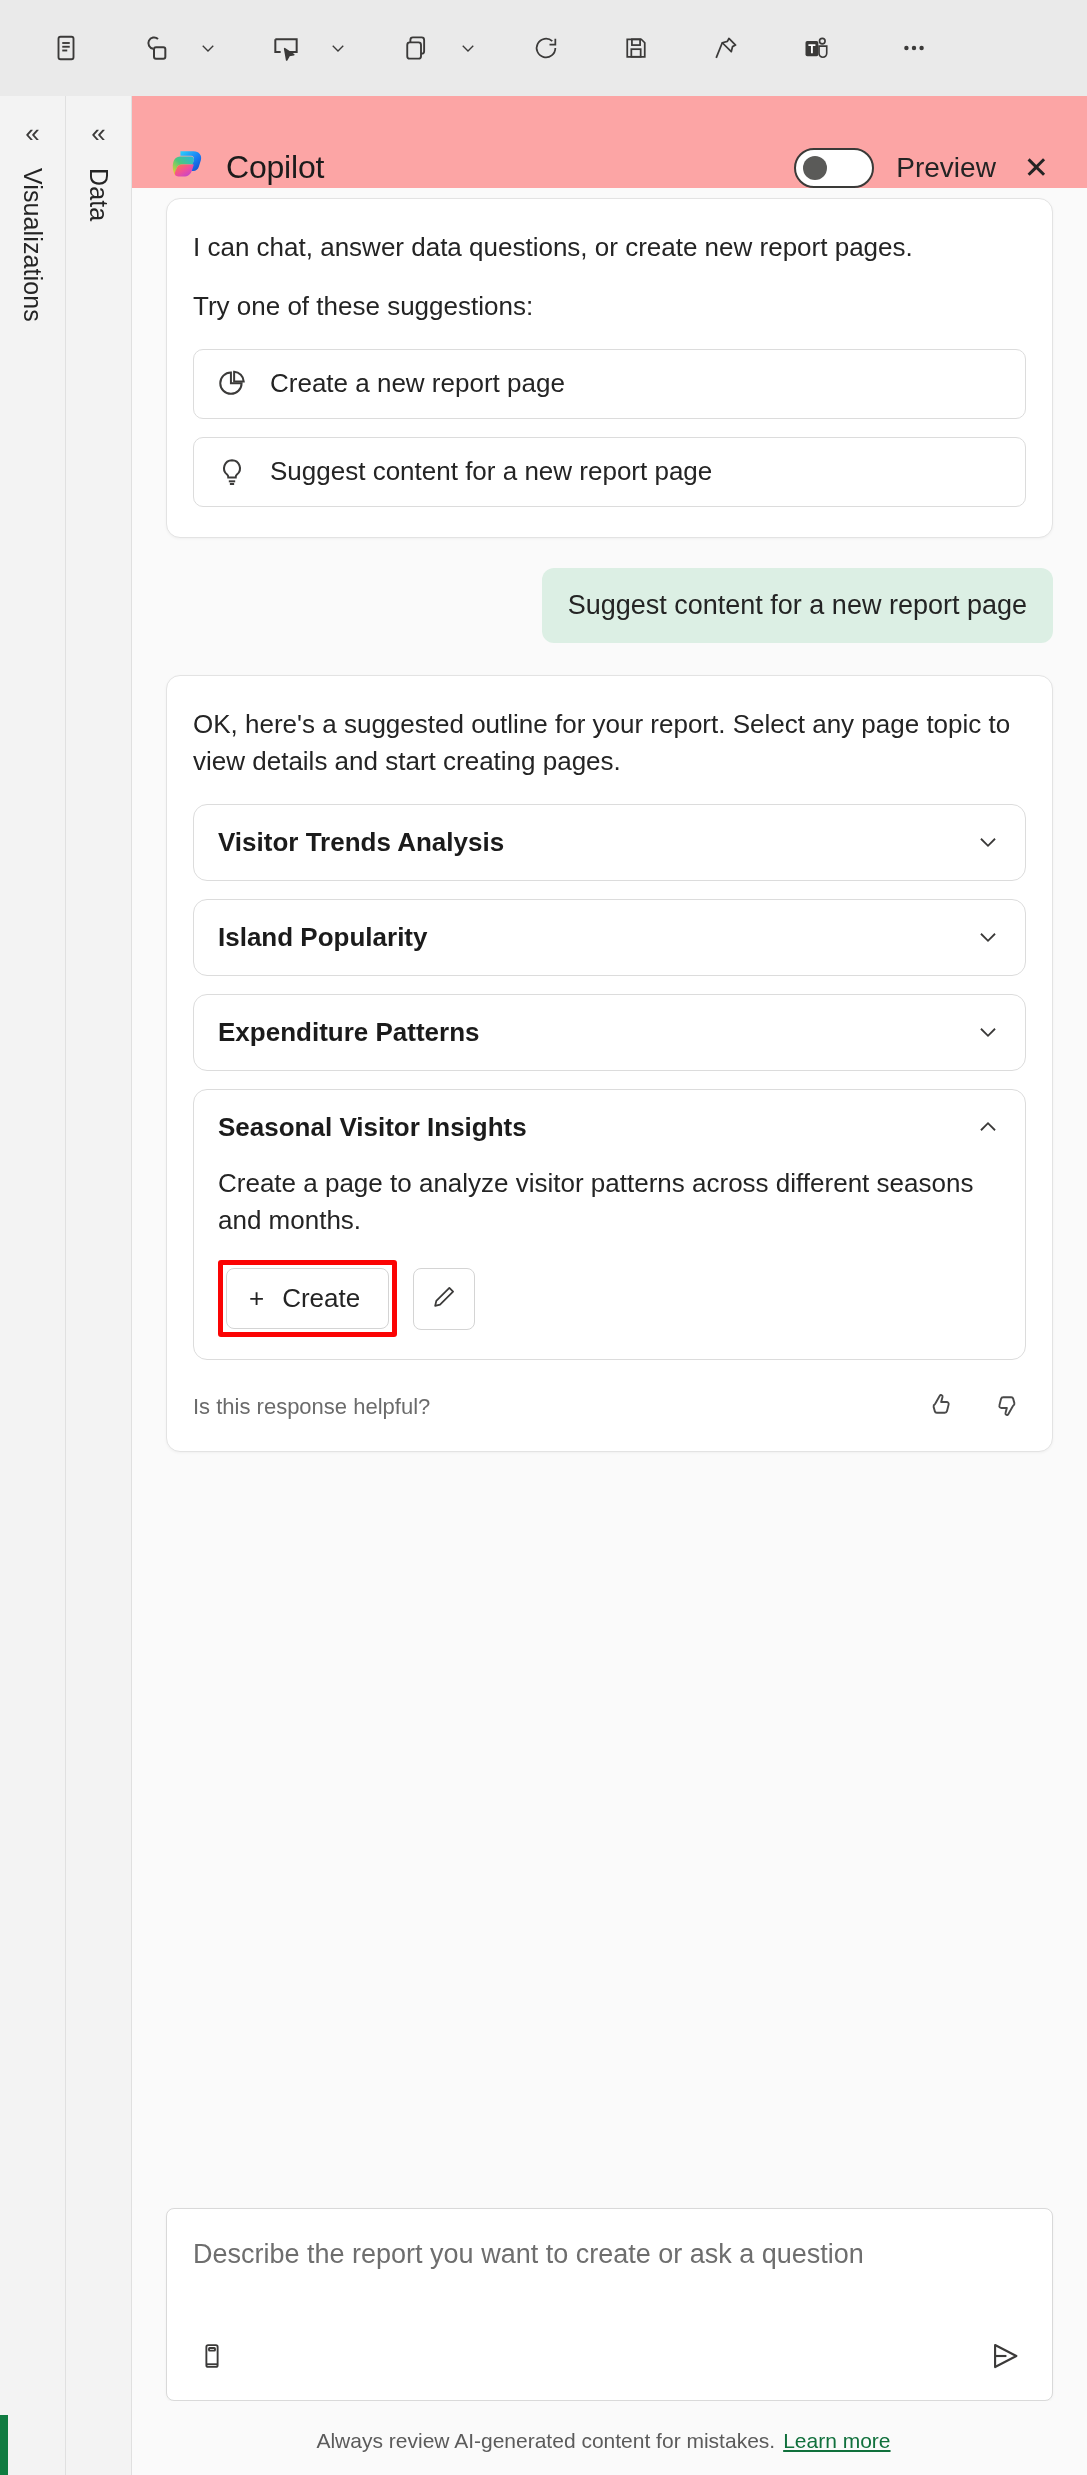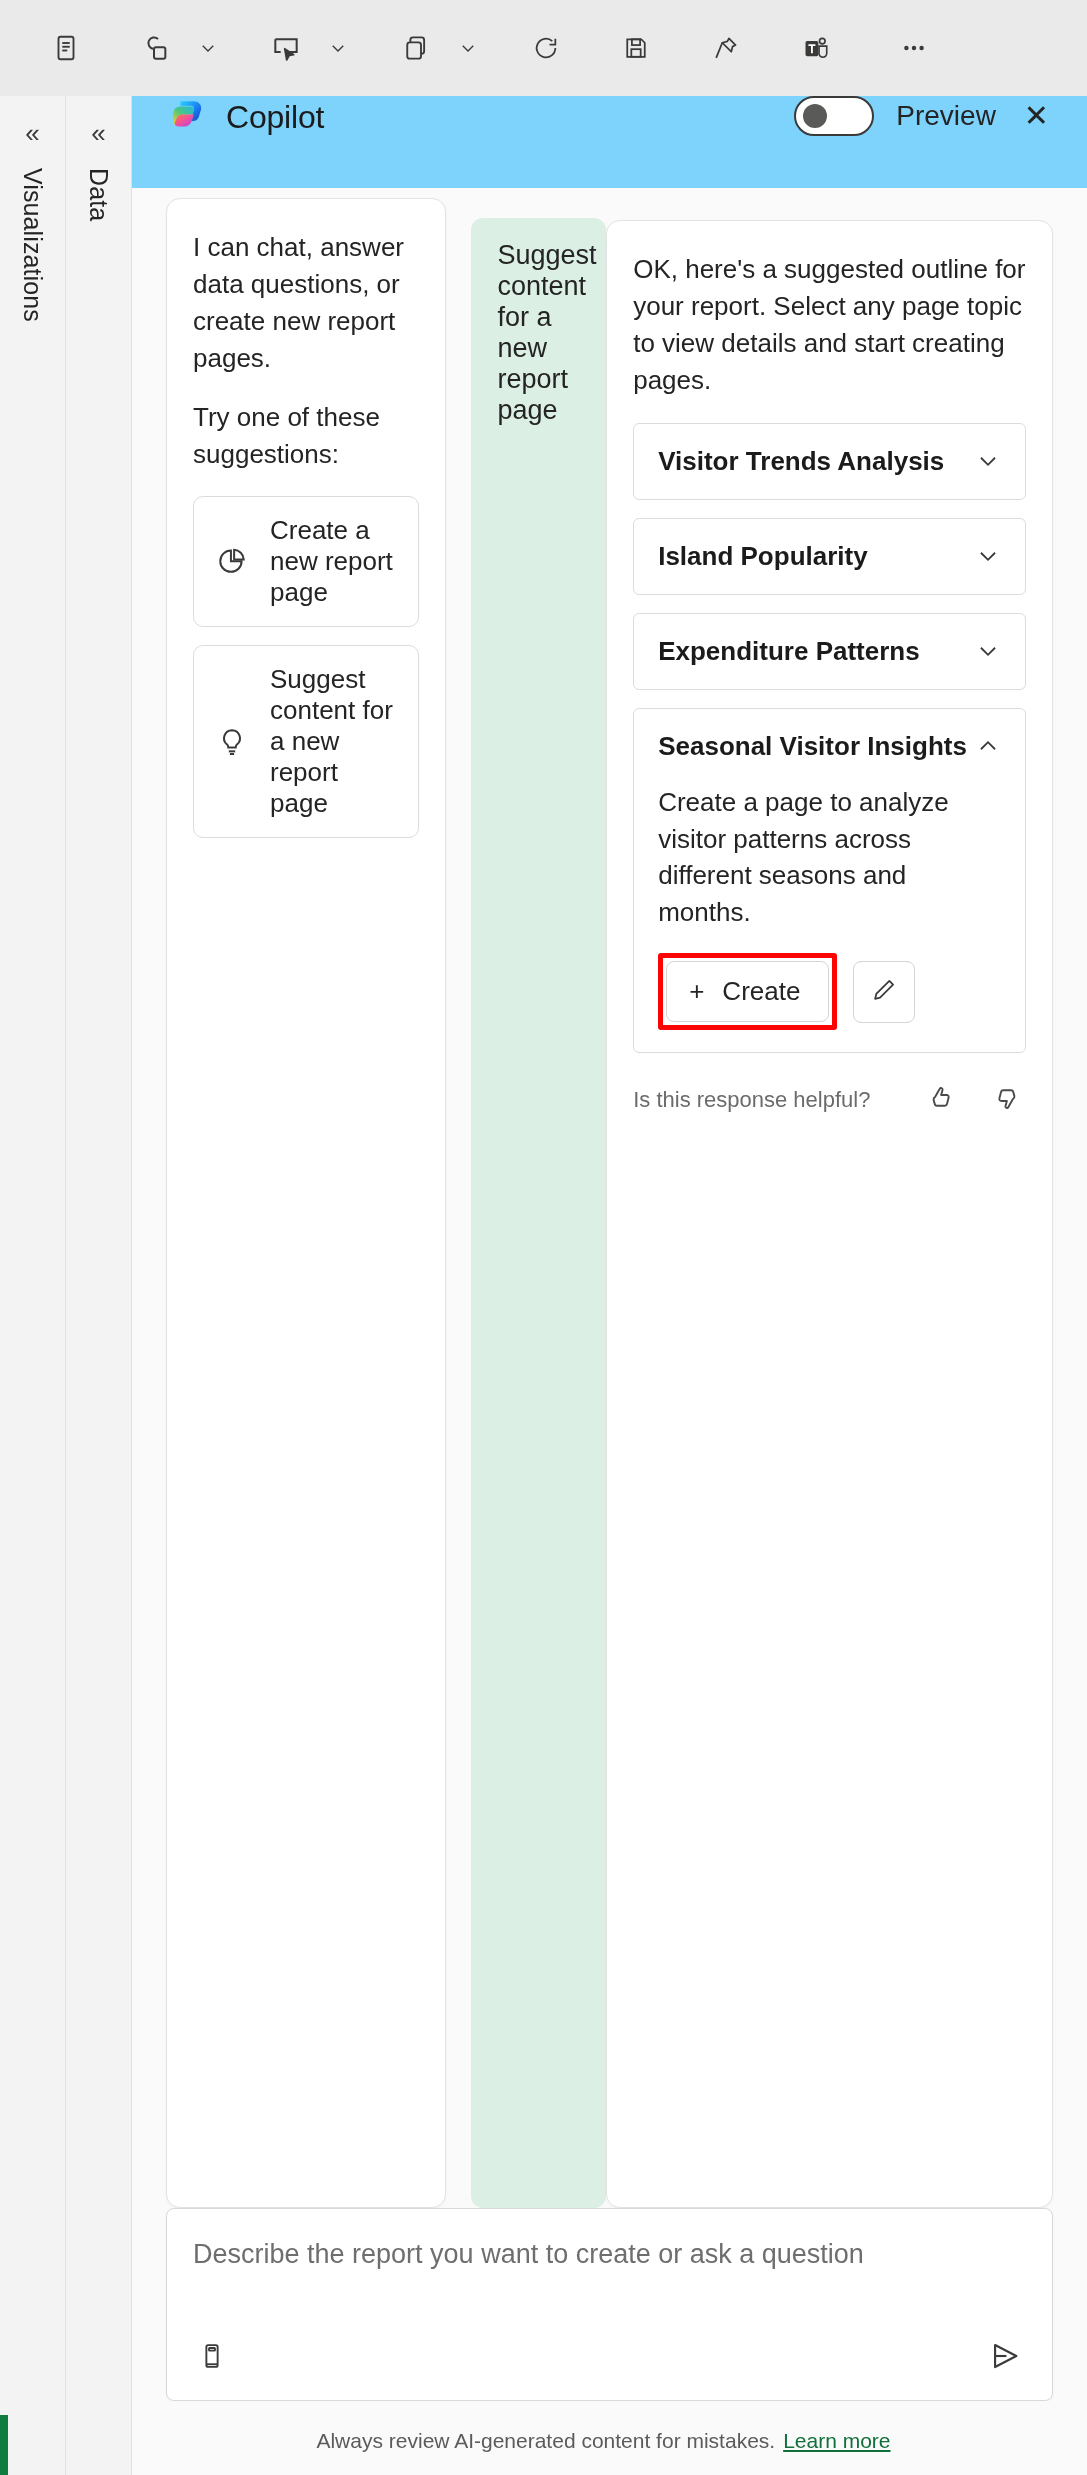--- a/index.html
+++ b/index.html
@@ -108,23 +108,23 @@
     display: flex;
     flex-direction: column;
     min-width: 0;
     position: relative;
   }
 
   .cp-header {
     flex: 0 0 auto;
     height: 92px;
     display: flex;
-    align-items: flex-start;
+    align-items: flex-end;
     padding: 0 32px 0 34px;
-    background: #7dd3fc;
+    background: #fca5a5;
   }
   .cp-brand {
     display: flex;
     align-items: center;
     gap: 18px;
   }
   .cp-logo { width: 42px; height: 42px; display:block; }
   .cp-title {
     font-size: 32px;
     color: #1b1b1b;
@@ -167,21 +167,21 @@
     line-height: 1;
     padding: 4px 6px;
   }
 
   
   .cp-scroll {
     flex: 1 1 auto;
     min-height: 0;
     padding: 0 34px;
     display: flex;
-    flex-direction: row;
+    flex-direction: column;
   }
 
   .card {
     background: #ffffff;
     border: 1px solid #e3e3e3;
     border-radius: 14px;
     box-shadow: 0 1px 3px rgba(0,0,0,0.045);
   }
 
   
@@ -235,21 +235,21 @@
   }
   .resp-p {
     font-size: 26px;
     line-height: 1.42;
     color: #242424;
     margin-bottom: 24px;
   }
 
   .accordion {
     border: 1px solid #dcdcdc;
-    border-radius: 6px;
+    border-radius: 14px;
     background: #ffffff;
     margin-bottom: 18px;
     overflow: hidden;
   }
   .acc-head {
     display: flex;
     align-items: center;
     padding: 22px 24px;
     cursor: pointer;
   }

